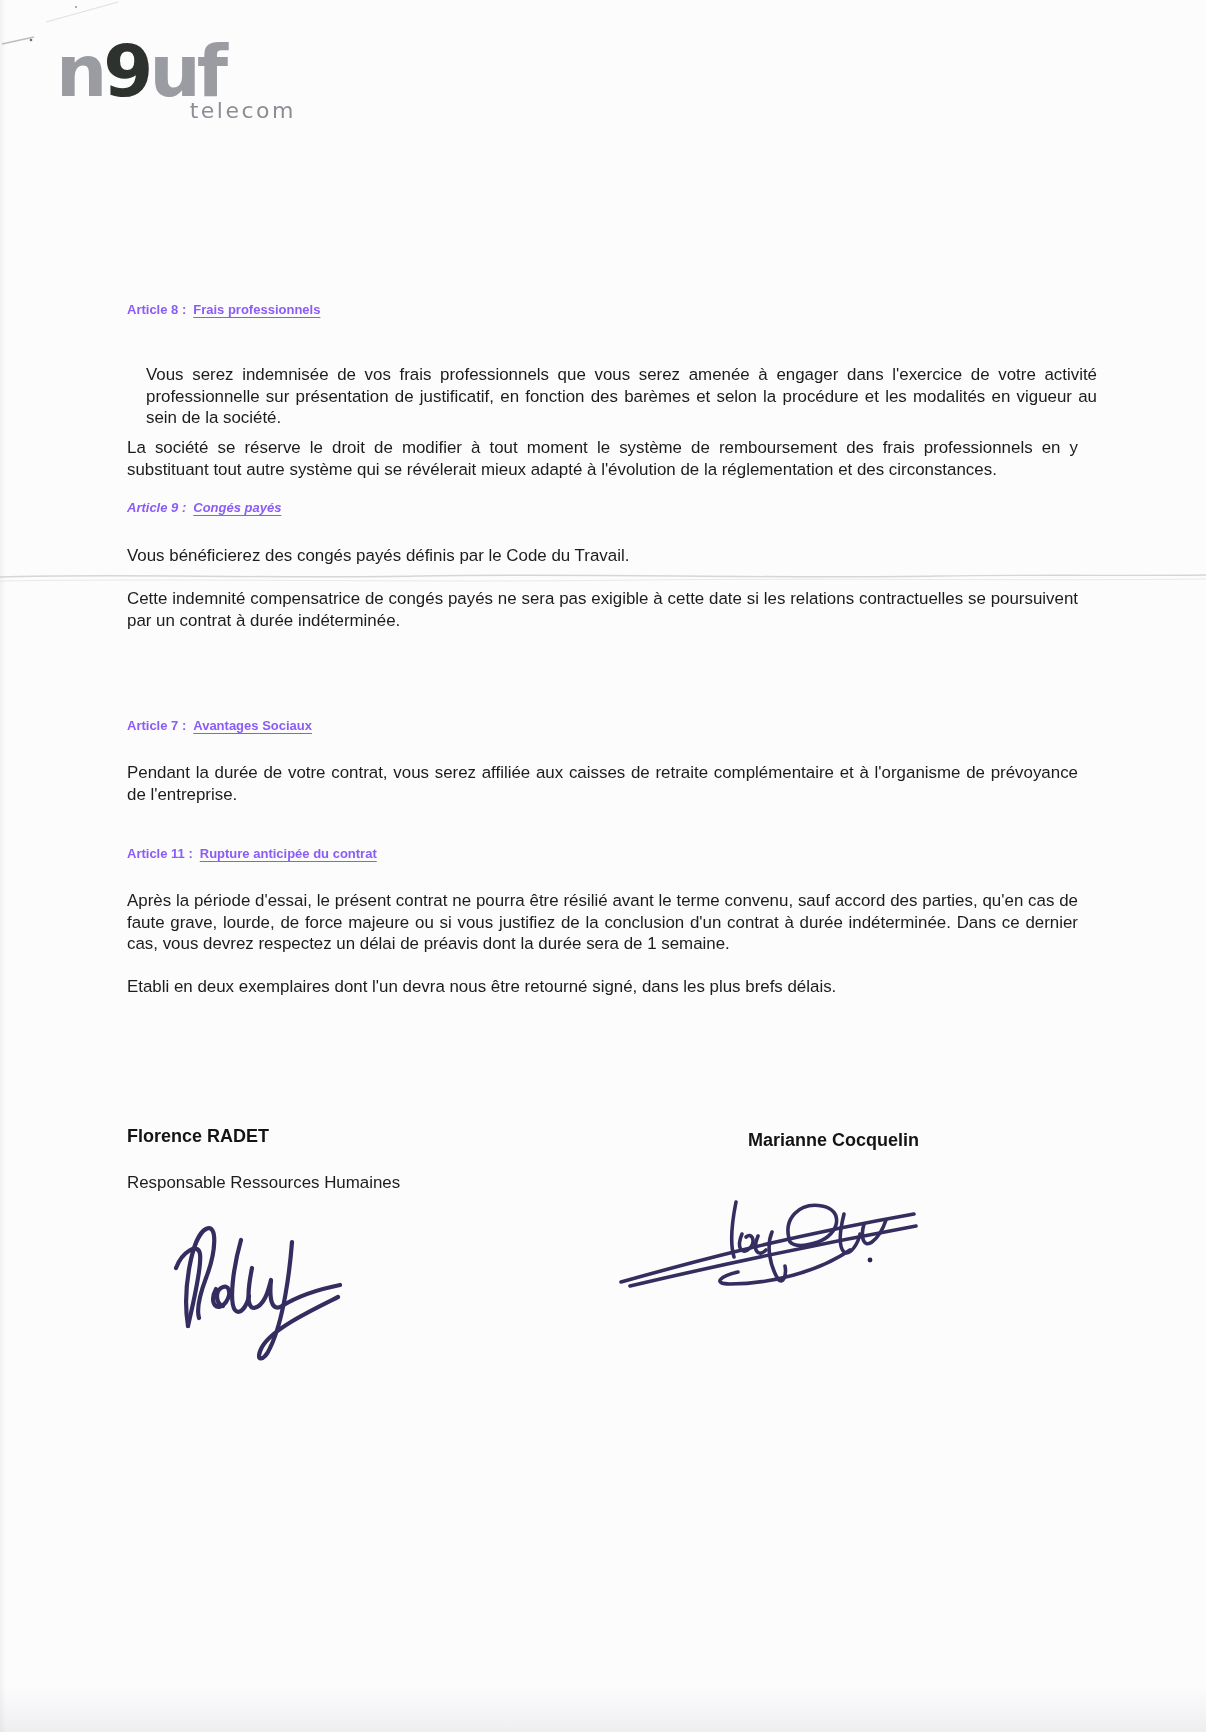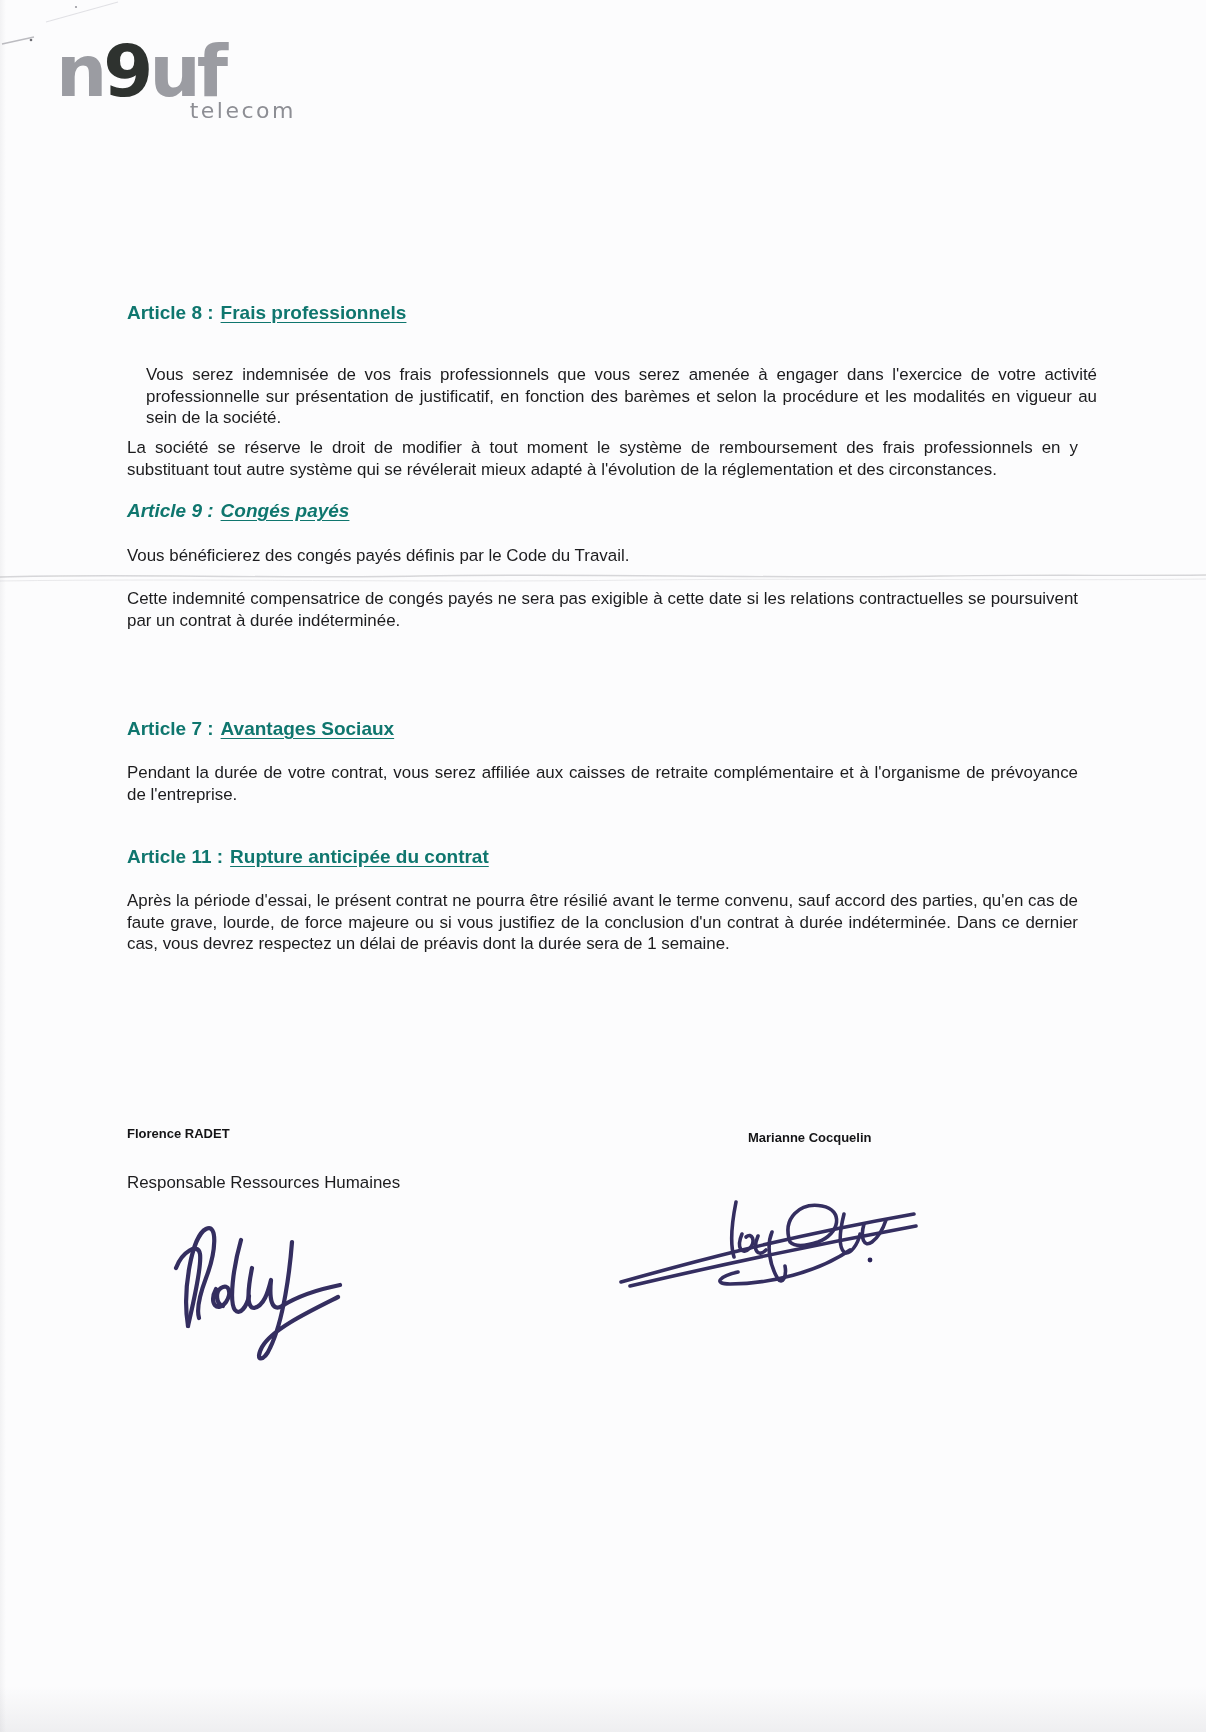--- a/index.html
+++ b/index.html
@@ -20,25 +20,25 @@
   .logo-word .accent{color:#2e322f;}
   .logo-sub{
     left:150px;top:98px;width:146px;
     font-family:"DejaVu Sans",sans-serif;
     font-size:22px;letter-spacing:2.5px;color:#8d8e94;text-align:right;
   }
   
   .content{left:127px;width:951px;}
   .body-text{font-size:16.9px;line-height:21.6px;text-align:justify;}
   .nojust{text-align:left;}
-  .heading{font-size:19px;font-weight:bold;color:#0f766e;white-space:nowrap;}
+  .heading{font-size:13px;font-weight:bold;color:#8b5cf6;white-space:nowrap;}
   .heading .label{margin-right:7px;}
   .utitle{text-decoration:underline;text-underline-offset:3px;}
   .closing{font-size:16.9px;line-height:23.5px;}
-  .signer-name{font-size:13px;font-weight:bold;color:#141416;}
+  .signer-name{font-size:18px;font-weight:bold;color:#141416;}
   .signer-role{font-size:16.9px;}
   
   .bottom-shade{left:0;bottom:0;width:1206px;height:46px;
     background:linear-gradient(to bottom,rgba(140,140,150,0),rgba(140,140,150,0.12));}
   .left-edge{left:0;top:0;width:6px;height:1732px;
     background:linear-gradient(to right,rgba(120,120,130,0.08),rgba(120,120,130,0));}
   svg{display:block;}
 </style>
 </head>
 <body>
@@ -66,20 +66,21 @@
   <span class="label">Article 7 :</span><span class="utitle">Avantages Sociaux</span>
 </div>
 <div class="abs content body-text" style="top:762px;">Pendant la durée de votre contrat, vous serez affiliée aux caisses de retraite complémentaire et à l'organisme de prévoyance de l'entreprise.</div>
 
 <div class="abs content heading" style="top:846px;">
   <span class="label">Article 11 :</span><span class="utitle">Rupture anticipée du contrat</span>
 </div>
 <div class="abs content body-text" style="top:890px;">Après la période d'essai, le présent contrat ne pourra être résilié avant le terme convenu, sauf accord des parties, qu'en cas de faute grave, lourde, de force majeure ou si vous justifiez de la conclusion d'un contrat à durée indéterminée. Dans ce dernier cas, vous devrez respectez un délai de préavis dont la durée sera de 1 semaine.</div>
 
 <div class="abs content closing nojust" style="top:975px;">
+  <div>Etabli en deux exemplaires dont l'un devra nous être retourné signé, dans les plus brefs délais.</div>
 </div>
 
 <div class="abs signer-name" style="left:127px;top:1126px;">Florence RADET</div>
 <div class="abs signer-name" style="left:748px;top:1130px;">Marianne Cocquelin</div>
 <div class="abs signer-role" style="left:127px;top:1173px;">Responsable Ressources Humaines</div>
 
 <svg class="abs" style="left:168px;top:1216px;" width="210" height="152" viewBox="0 0 210 152">
   <g stroke="#2a2358" stroke-width="4.2" fill="none" stroke-linecap="round" stroke-linejoin="round" opacity="0.95">
     <path d="M8,52 C14,36 30,26 32,38 C34,52 24,92 20,110"></path>
     <path d="M20,110 C14,74 24,20 38,13 C50,7 48,36 38,62 C32,78 28,92 31,102"></path>

